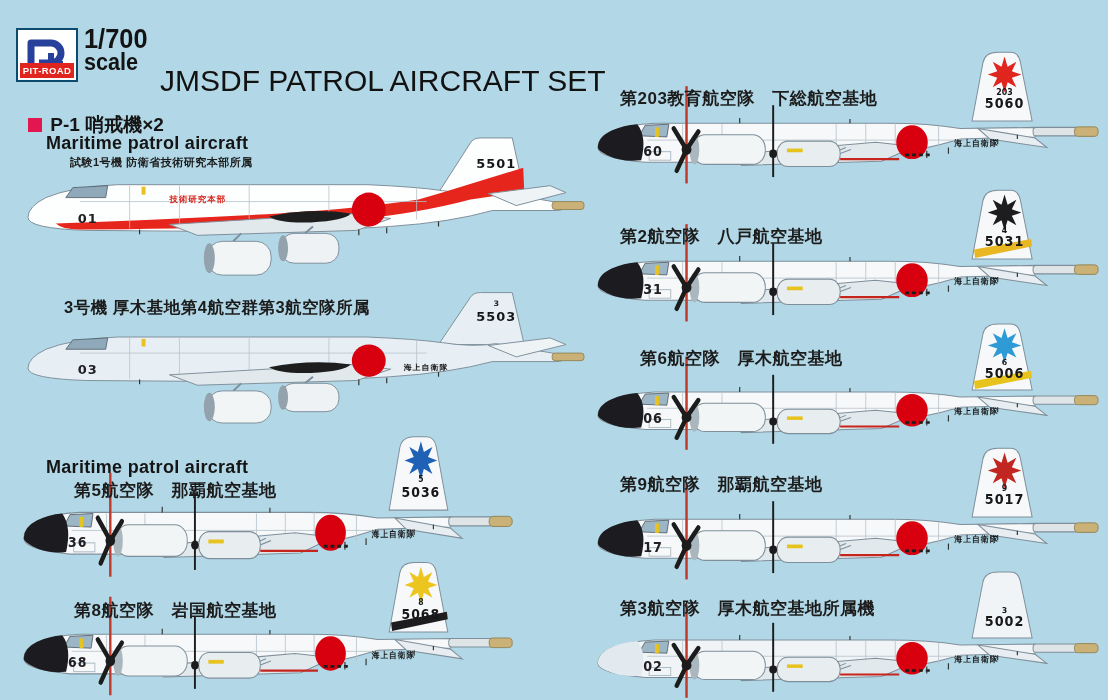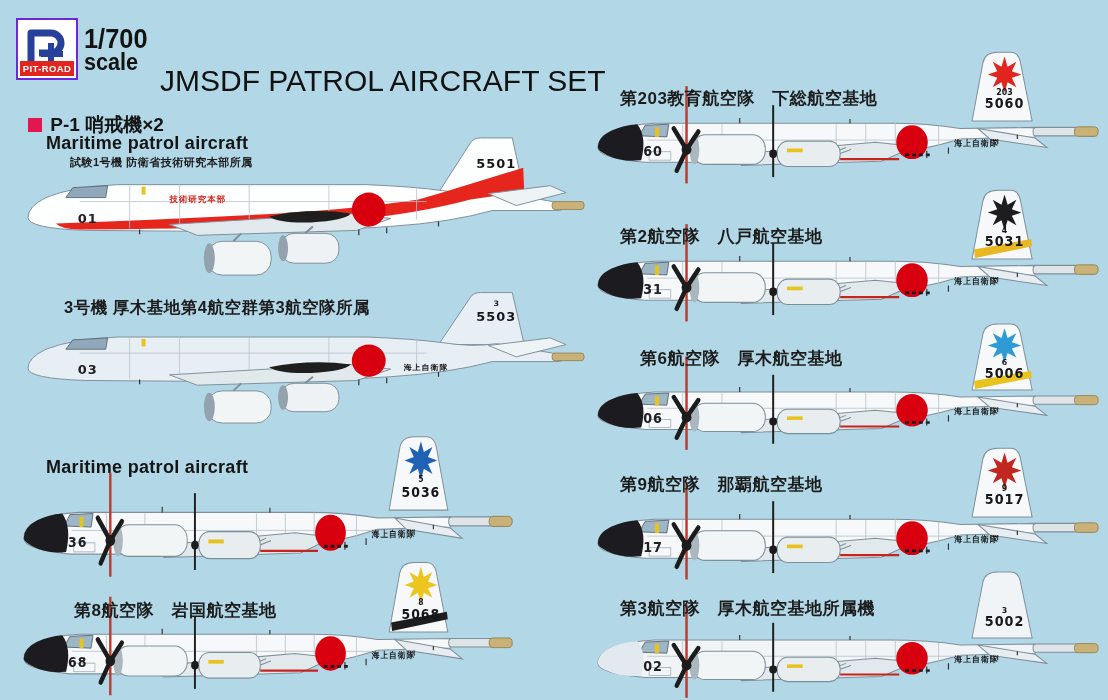--- a/index.html
+++ b/index.html
@@ -1,20 +1,20 @@
 <!DOCTYPE html>
 <html><head>
 <meta charset="utf-8">
 <style>
   html,body{margin:0;padding:0;background:#b2d8e7;}
   .page{position:relative;width:1108px;height:700px;background:#b2d8e7;overflow:hidden;
         font-family:"Liberation Sans","DejaVu Sans",sans-serif;}
   
-  .logo{position:absolute;left:16px;top:18px;width:62px;height:62px;background:#ffffff;
-        border:2px solid #6d28d9;box-sizing:border-box;}
+  .logo{position:absolute;left:16px;top:28px;width:62px;height:54px;background:#ffffff;
+        border:2px solid #0c4a6e;box-sizing:border-box;}
   .logo-banner{position:absolute;left:2px;right:2px;bottom:2px;height:15px;background:#e0251f;
         color:#fff;font-size:9.5px;font-weight:900;text-align:center;line-height:15px;letter-spacing:.4px;}
   .scale{position:absolute;left:84px;top:27px;font-weight:900;color:#131313;line-height:.92;
         transform:scaleX(.94);transform-origin:left top;}
   .scale .l1{font-size:27px;} .scale .l2{font-size:23px;}
   .title-jp{position:absolute;left:154px;top:16px;font-size:45px;font-weight:900;color:#e6211a;
         white-space:nowrap;letter-spacing:0;
         text-shadow:1.5px 0 #fff,-1.5px 0 #fff,0 1.5px #fff,0 -1.5px #fff,1px 1px #fff,-1px -1px #fff;}
   .title-en{position:absolute;left:160px;top:64px;font-size:30px;font-weight:400;color:#121212;
         white-space:nowrap;letter-spacing:0;}
@@ -141,20 +141,21 @@
     </g>
     <use href="#p3c-base"></use>
     <path d="M6,96 Q6,86 20,80 Q32,75 46,74 Q56,86 50,108 Q30,110 15,103 Q6,99 6,96 Z" fill="#1c1c20"></path>
     <path d="M388,62 L446,52 L447,59 L389,70 Z" fill="none"></path>
     <polygon points="436,27 426.4,30.1 431,39 422.1,34.4 419,44 415.9,34.4 407,39 411.6,30.1 402,27 411.6,23.9 407,15 415.9,19.6 419,10 422.1,19.6 431,15 426.4,23.9" fill="#1f61b5"></polygon>
     <text x="419" y="46" class="tailpre">5</text>
     <text x="419" y="59" class="tailnum">5036</text>
     <text x="52" y="104" class="nosenum">36</text>
     <text x="368" y="95" class="jtext">海上自衛隊</text>
   </svg>
+  <div class="caption" style="left:74px;top:479px">第5航空隊　那覇航空基地</div>
 
   <svg class="plane" viewBox="0 0 520 140" preserveAspectRatio="none" style="left:18px;top:556px;width:500px;height:150px">
     <g stroke="#7e8f9b" stroke-width="1" fill="#f6f8f9">
       <path d="M386,71 L397,16 Q399,6 412,6 L425,6 Q433,6 435,15 L447,71 Z"></path>
       <path d="M6,96 Q6,87 19,81 Q36,74 64,73 L302,73 Q342,73 374,78 L450,77 L450,86 L374,88 Q332,100 282,105 Q220,110 140,110 L54,110 Q6,106 6,96 Z"></path>
     </g>
     <use href="#p3c-base"></use>
     <path d="M6,96 Q6,86 20,80 Q32,75 46,74 Q56,86 50,108 Q30,110 15,103 Q6,99 6,96 Z" fill="#1c1c20"></path>
     <path d="M388,62 L446,52 L447,59 L389,70 Z" fill="#1d1d1f"></path>
     <polygon points="436,27 426.4,30.1 431,39 422.1,34.4 419,44 415.9,34.4 407,39 411.6,30.1 402,27 411.6,23.9 407,15 415.9,19.6 419,10 422.1,19.6 431,15 426.4,23.9" fill="#ecc51f"></polygon>

